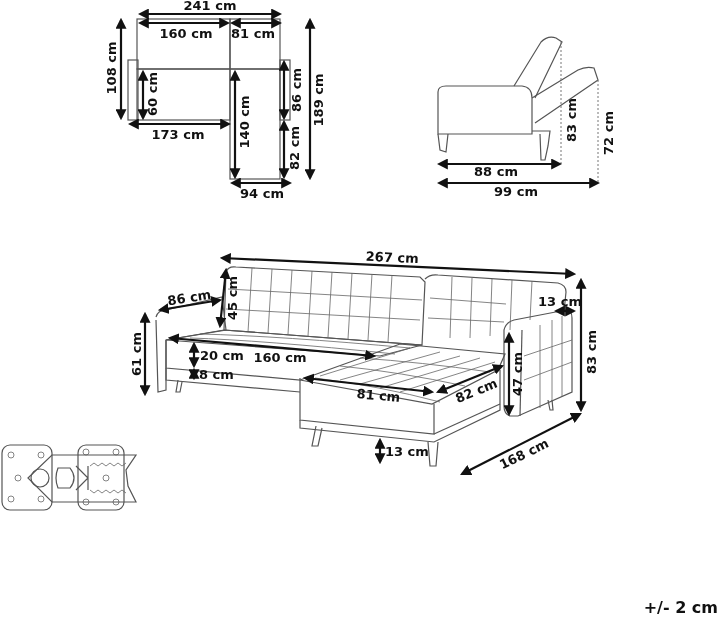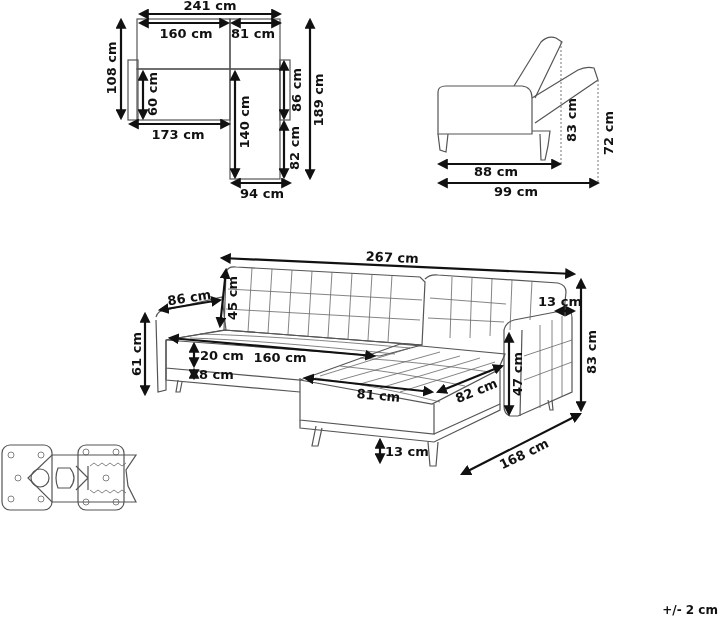--- a/index.html
+++ b/index.html
@@ -3,21 +3,21 @@
 <meta charset="utf-8">
 <style>
   html,body{margin:0;padding:0;background:#fff;}
   body{width:720px;height:619px;position:relative;overflow:hidden;font-family:"Liberation Sans",sans-serif;}
   svg{position:absolute;left:0;top:0;}
   .lbl{font-family:"DejaVu Sans",sans-serif;font-weight:bold;font-size:13px;fill:#111;}
   .ln{stroke:#555;stroke-width:1.2;fill:none;}
   .thin{stroke:#666;stroke-width:0.8;fill:none;}
   .arr{stroke:#111;stroke-width:2.2;fill:none;}
   .dash{stroke:#777;stroke-width:1;stroke-dasharray:2 2;fill:none;}
-  .tol{position:absolute;right:2px;bottom:2px;font-family:"DejaVu Sans",sans-serif;font-weight:bold;font-size:12px;color:#111;margin-left:48px;}
+  .tol{position:absolute;right:2px;bottom:2px;font-family:"DejaVu Sans",sans-serif;font-weight:bold;font-size:16px;color:#111;margin-left:48px;}
 </style>
 </head>
 <body>
 
 <svg width="720" height="619" viewBox="0 0 720 619">
   <defs>
     <marker id="ah" viewBox="0 0 10 10" refX="8" refY="5" markerWidth="5" markerHeight="5" orient="auto-start-reverse">
       <path d="M0,0 L10,5 L0,10 z" fill="#111"></path>
     </marker>
   </defs>

